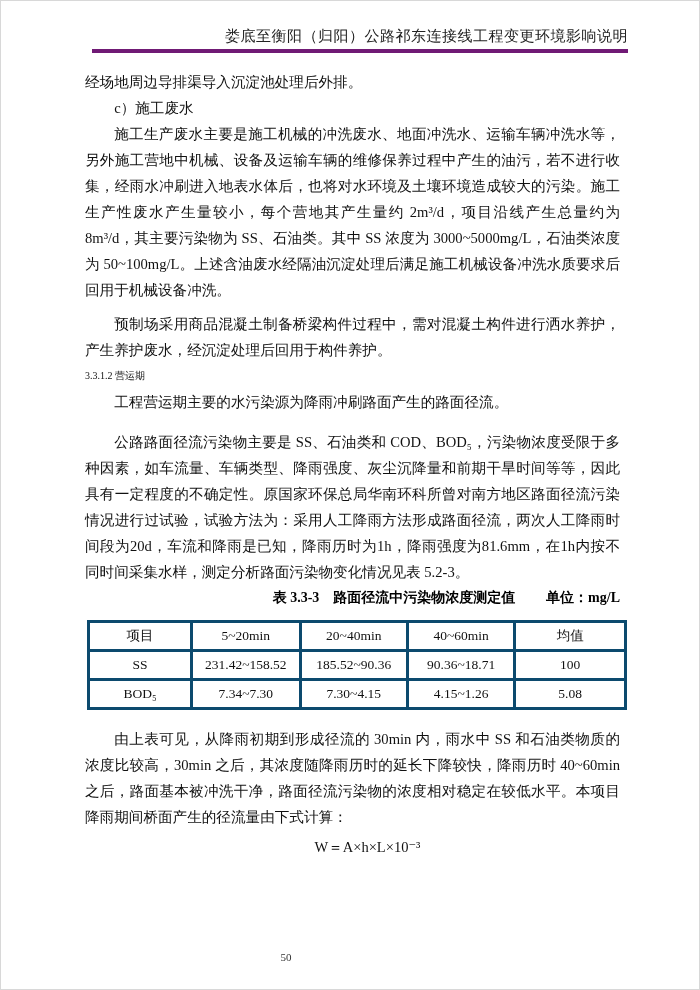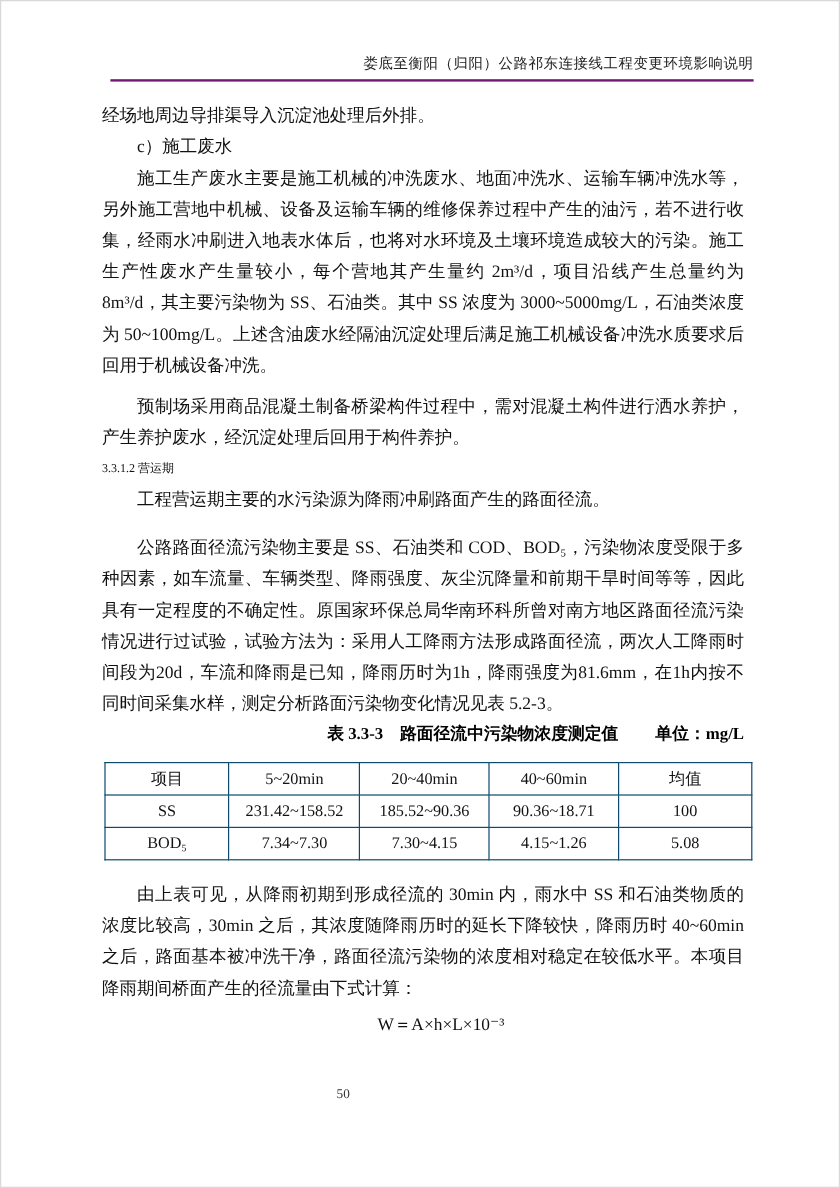--- a/index.html
+++ b/index.html
@@ -10,30 +10,30 @@
     margin: 0 auto;
     background: #ffffff;
     box-sizing: border-box;
     padding: 0 80px 0 85px;
     font-family: "Liberation Serif", "DejaVu Serif", serif;
     color: #111111;
     overflow: hidden;
     box-shadow: inset 0 0 0 1px #d8d8d8;
   }
   .running-header {
-    padding-top: 47px;
+    padding-top: 30px;
     padding-bottom: 6px;
     margin-left: 7px;
     margin-right: -8px;
     text-align: right;
-    font-size: 12px;
+    font-size: 15px;
     line-height: 13px;
     letter-spacing: 0.5px;
     color: #222222;
-    border-bottom: 2px solid #701a75;
+    border-bottom: 4px solid #701a75;
   }
   .doc-body {
     padding-top: 16px;
     font-size: 14.6px;
     line-height: 26px;
   }
   .doc-body p {
     margin: 0;
     text-align: justify;
   }
@@ -57,21 +57,21 @@
   }
   .table-caption .unit { margin-left: 2.2em; }
   table.data-table {
     margin-top: 11px;
     margin-left: 2px;
     width: 540px;
     border-collapse: collapse;
     table-layout: fixed;
   }
   table.data-table td, table.data-table th {
-    border: 1px solid #0c4a6e;
+    border: 3px solid #0c4a6e;
     height: 24px;
     text-align: center;
     vertical-align: middle;
     font-weight: normal;
     font-size: 13.5px;
     padding: 0 2px;
     color: #111;
   }
   col.c0 { width: 19.2%; }
   col.c1 { width: 20.2%; }
@@ -82,21 +82,21 @@
   .formula-line {
     margin-top: 4px;
     text-align: center;
     text-indent: 30px;
     font-size: 14.5px;
     line-height: 26px;
   }
   .page-number {
     position: absolute;
     left: 0;
-    top: 906px;
+    top: 951px;
     width: 572px;
     text-align: center;
     font-size: 11px;
     color: #333;
   }
 </style>
 </head>
 <body>
 
 <div class="page">

